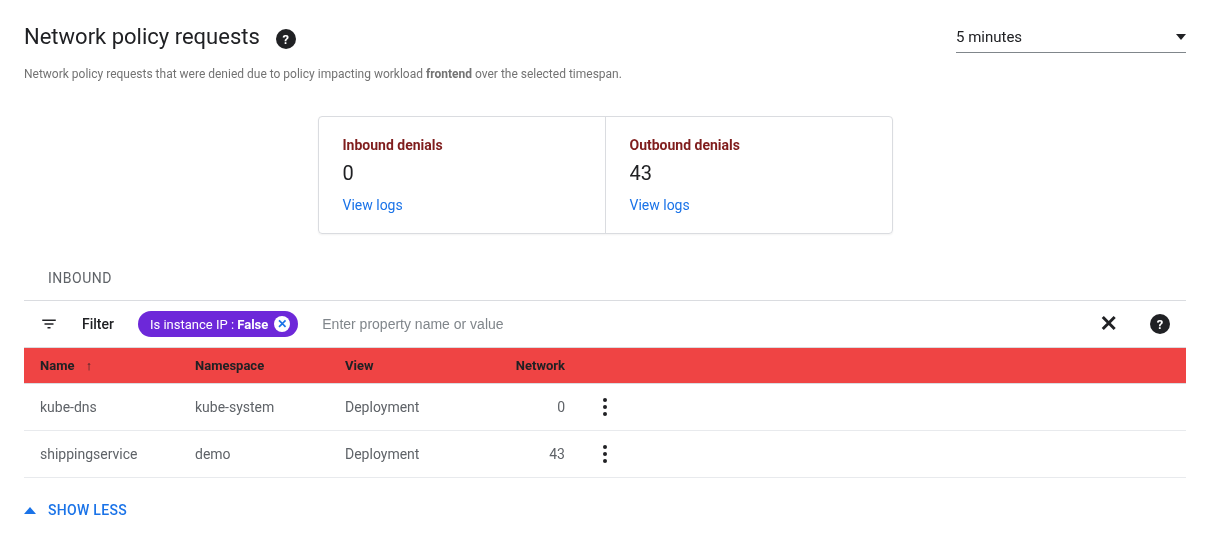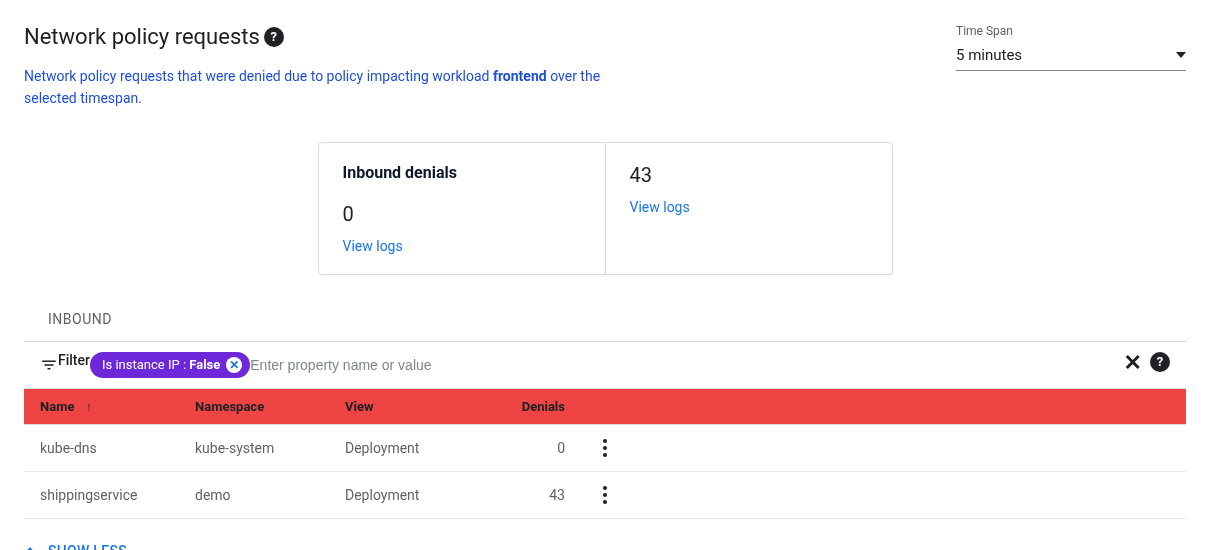--- a/index.html
+++ b/index.html
@@ -15,22 +15,22 @@
       width: 1210px;
       padding: 24px;
     }
     .header-row {
       display: flex;
       justify-content: space-between;
       align-items: flex-start;
     }
     .title-section {
       display: flex;
-      align-items: center;
-      gap: 4px;
+      align-items: flex-end;
+      gap: 16px;
       margin-bottom: 16px;
     }
     .page-title {
       font-size: 22px;
       font-weight: 400;
       color: #202124;
     }
     .help-icon-circle {
       width: 20px;
       height: 20px;
@@ -38,22 +38,22 @@
       background: #202124;
       color: #fff;
       display: inline-flex;
       align-items: center;
       justify-content: center;
       font-size: 13px;
       font-weight: bold;
       cursor: pointer;
     }
     .description {
-      font-size: 14px;
-      color: #1d4ed8;
+      font-size: 12px;
+      color: #737373;
       line-height: 1.6;
       max-width: 620px;
     }
     .description strong {
       font-weight: 700;
     }
     .timespan-wrapper {
       display: flex;
       flex-direction: column;
       gap: 4px;
@@ -88,24 +88,24 @@
       box-shadow: 0 1px 2px rgba(0,0,0,0.05);
     }
     .stat-cell {
       flex: 1;
       padding: 20px 24px;
     }
     .stat-cell:first-child {
       border-right: 1px solid #dadce0;
     }
     .stat-label {
-      font-size: 16px;
+      font-size: 14px;
       font-weight: 700;
-      color: #0f172a;
-      margin-bottom: 20px;
+      color: #7f1d1d;
+      margin-bottom: 8px;
     }
     .stat-value {
       font-size: 20px;
       font-weight: 400;
       color: #202124;
       margin-bottom: 12px;
     }
     .stat-link {
       color: #1a73e8;
       font-size: 14px;
@@ -126,22 +126,23 @@
       border-bottom: 3px solid transparent;
       margin-bottom: -1px;
       text-align: center;
     }
     .tab.active {
       color: #1a73e8;
       border-bottom-color: #1a73e8;
     }
     .filter-bar {
       display: flex;
+      align-items: center;
       padding: 10px 16px;
-      gap: 0;
+      gap: 24px;
       border-bottom: 1px solid #dadce0;
     }
     .filter-icon {
       display: inline-flex;
       align-items: center;
       justify-content: center;
     }
     .filter-label {
       font-size: 14px;
       font-weight: 500;
@@ -256,35 +257,35 @@
   <div>
     <div class="title-section">
       <h1 class="page-title">Network policy requests</h1>
       <span class="help-icon-circle">?</span>
     </div>
     <p class="description">
       <span>Network policy requests that were denied due to policy impacting workload </span><strong>frontend</strong><span> over the selected timespan.</span>
     </p>
   </div>
   <div class="timespan-wrapper">
-    <span class="timespan-label">Time Span</span>
     <div class="timespan-select">
       <span>5 minutes</span>
       <span class="dropdown-arrow"></span>
     </div>
   </div>
 </div>
 
 <div class="stats-card">
   <div class="stat-cell">
     <div class="stat-label">Inbound denials</div>
     <div class="stat-value">0</div>
     <a class="stat-link">View logs</a>
   </div>
   <div class="stat-cell">
+    <div class="stat-label">Outbound denials</div>
     <div class="stat-value">43</div>
     <a class="stat-link">View logs</a>
   </div>
 </div>
 
 <div class="tabs">
   <div class="tab">INBOUND</div>
 </div>
 
 <div class="filter-bar">
@@ -304,21 +305,21 @@
 </div>
 
 <div class="table">
   <div class="table-header">
     <div class="col-name">
       <span>Name</span>
       <span class="sort-arrow">↑</span>
     </div>
     <div class="col-namespace">Namespace</div>
     <div class="col-type">View</div>
-    <div class="col-denials">Denials</div>
+    <div class="col-denials">Network</div>
     <div class="col-actions"></div>
   </div>
 
   <div class="table-row">
     <div class="col-name">kube-dns</div>
     <div class="col-namespace">kube-system</div>
     <div class="col-type">Deployment</div>
     <div class="col-denials">0</div>
     <div class="col-actions">
       <div class="kebab">

